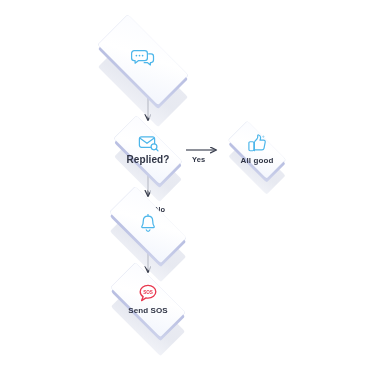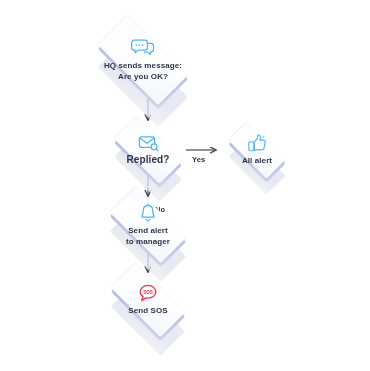--- a/index.html
+++ b/index.html
@@ -138,22 +138,20 @@
     <div class="face-content" style="width:124px;">
       <span class="node-icon">
         <svg width="26" height="20" viewBox="0 0 26 20" fill="none">
           <path d="M4.2 2.2h10.6a2.6 2.6 0 0 1 2.6 2.6v4.6a2.6 2.6 0 0 1-2.6 2.6H8.6l-3.5 2.7v-2.7H4.2A2.6 2.6 0 0 1 1.6 9.4V4.8A2.6 2.6 0 0 1 4.2 2.2z" stroke="#4db6ea" stroke-width="1.25" stroke-linejoin="round"></path>
           <path d="M18.2 5.3h2.9a2.4 2.4 0 0 1 2.4 2.4v3.9a2.4 2.4 0 0 1-2.4 2.4h-.7v2.4l-3.1-2.4h-3.6" stroke="#4db6ea" stroke-width="1.25" stroke-linejoin="round"></path>
           <circle cx="6.4" cy="7.1" r="0.85" fill="#4db6ea"></circle>
           <circle cx="9.5" cy="7.1" r="0.85" fill="#4db6ea"></circle>
           <circle cx="12.6" cy="7.1" r="0.85" fill="#4db6ea"></circle>
         </svg>
       </span>
-      <span class="node-label" style="font-size:8px; line-height:10.5px;">HQ sends message:
-Are you OK?</span>
     </div>
   </div>
 
   <div class="node" style="left:148px; top:150px;">
     <div class="iso">
       <div class="iso-shadow" style="width:64px; height:64px; margin-top:18px;"></div>
       <div class="iso-side" style="width:64px; height:64px; margin-top:3.5px;"></div>
       <div class="iso-top" style="width:64px; height:64px;"></div>
     </div>
     <div class="face-content" style="width:92px;">
@@ -176,40 +174,38 @@
       <div class="iso-top" style="width:54px; height:54px;"></div>
     </div>
     <div class="face-content" style="width:80px;">
       <span class="node-icon">
         <svg width="20" height="19" viewBox="0 0 20 19" fill="none">
           <path d="M7.4 17.0V8.6c0-.4.1-.7.4-1l2.3-2.6c.4-.5.6-1.1.6-1.7V1.9c0-.5.5-.9 1-.7.9.3 1.9 1.1 1.9 2.6 0 1.1-.3 2-.6 2.6h3.6c1 0 1.8.9 1.6 1.9l-1.2 6.3c-.2.9-1 1.6-2 1.6H7.4z" stroke="#4db6ea" stroke-width="1.2" stroke-linejoin="round"></path>
           <rect x="1.9" y="8.0" width="5.0" height="9.0" rx="1.2" stroke="#4db6ea" stroke-width="1.2"></rect>
           <path d="M16.3 1.2l.5 1.2 1.2.5-1.2.5-.5 1.2-.5-1.2-1.2-.5 1.2-.5z" fill="#9ed6f2"></path>
         </svg>
       </span>
-      <span class="node-label" style="font-size:8px; line-height:10.5px;">All alert</span>
+      <span class="node-label" style="font-size:8px; line-height:10.5px;">All good</span>
     </div>
   </div>
 
   <div class="node" style="left:148px; top:225px;">
     <div class="iso">
       <div class="iso-shadow" style="width:72px; height:72px; margin-top:19px;"></div>
       <div class="iso-side" style="width:72px; height:72px; margin-top:3.5px;"></div>
       <div class="iso-top" style="width:72px; height:72px;"></div>
     </div>
     <div class="face-content" style="width:104px;">
       <span class="node-icon">
         <svg width="16" height="19" viewBox="0 0 16 19" fill="none">
           <path d="M8 2.0c-2.9 0-4.7 2.1-4.7 4.8 0 3.3-.6 4.6-1.4 5.6-.4.5 0 1.2.6 1.2h11c.6 0 1-.7.6-1.2-.8-1-1.4-2.3-1.4-5.6C12.7 4.1 10.9 2.0 8 2.0z" stroke="#4db6ea" stroke-width="1.25" stroke-linejoin="round"></path>
           <path d="M6.3 15.9c.3.9 1 1.4 1.8 1.4s1.5-.5 1.8-1.4" stroke="#4db6ea" stroke-width="1.25" stroke-linecap="round"></path>
           <path d="M8 0.6v1.3" stroke="#4db6ea" stroke-width="1.25" stroke-linecap="round"></path>
         </svg>
       </span>
-      <span class="node-label" style="font-size:8px; line-height:10.5px;">Send alert
-to manager</span>
     </div>
   </div>
 
   <div class="node" style="left:148px; top:300px;">
     <div class="iso">
       <div class="iso-shadow" style="width:70px; height:70px; margin-top:19px;"></div>
       <div class="iso-side" style="width:70px; height:70px; margin-top:3.5px;"></div>
       <div class="iso-top" style="width:70px; height:70px;"></div>
     </div>
     <div class="face-content" style="width:102px;">

